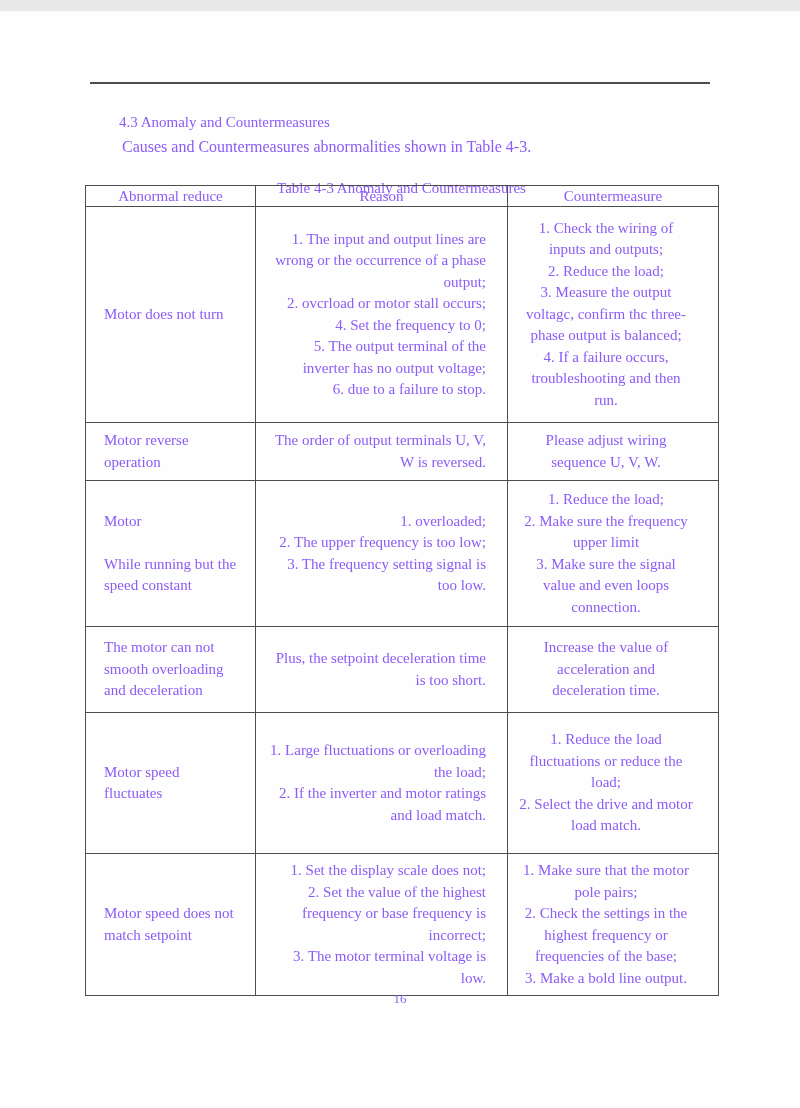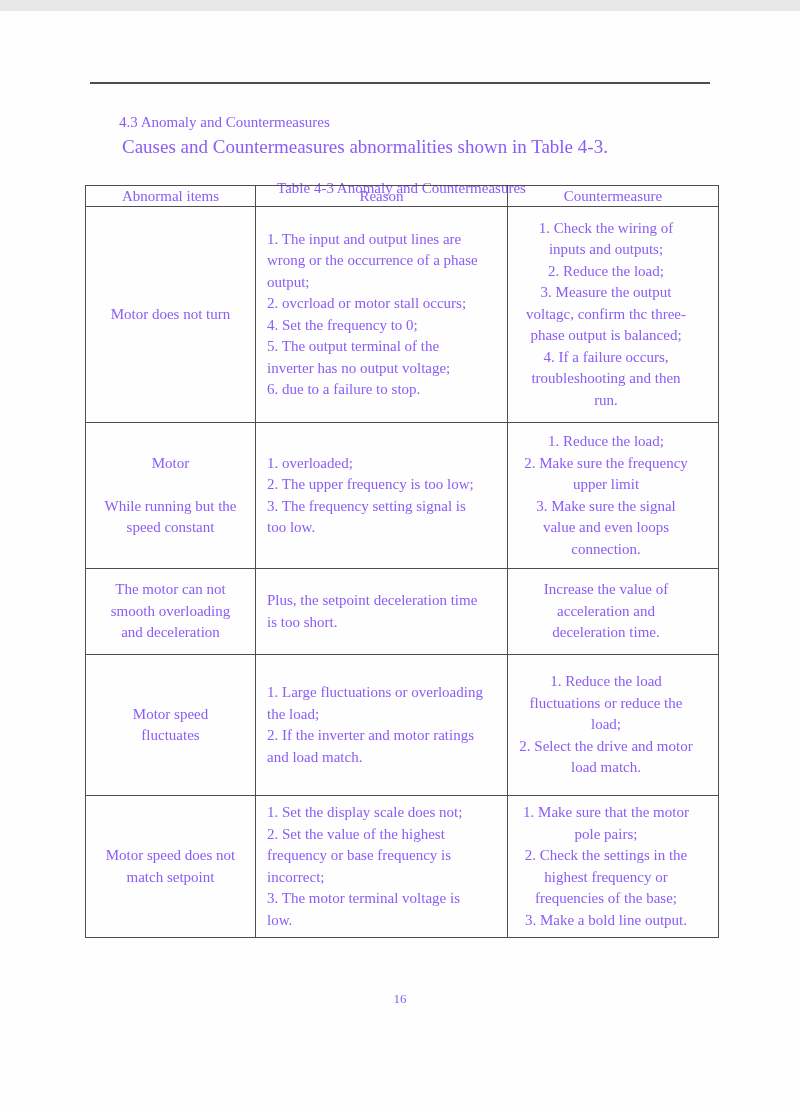--- a/index.html
+++ b/index.html
@@ -26,21 +26,21 @@
     left: 119px;
     top: 101px;
     font-size: 15px;
     line-height: 20px;
     white-space: nowrap;
   }
   .intro-text {
     position: absolute;
     left: 122px;
     top: 126px;
-    font-size: 19px;
+    font-size: 16px;
     line-height: 20px;
     white-space: nowrap;
     text-align: right;
   }
   .table-caption {
     position: absolute;
     left: 85px;
     top: 167px;
     width: 633px;
     text-align: center;
@@ -63,22 +63,22 @@
     line-height: 21.5px;
     white-space: pre-line;
     overflow: hidden;
   }
   .anomaly-table th {
     height: 20px;
     padding: 0 4px;
     text-align: center;
     line-height: 19px;
   }
-  td.c1 { text-align: center; padding: 6px 18px; }
-  td.c2 { text-align: left;  padding: 6px 21px 6px 11px; }
+  td.c1 { text-align: left; padding: 6px 18px; }
+  td.c2 { text-align: right;  padding: 6px 21px 6px 11px; }
   td.c3 { text-align: center;  padding: 6px 25px 6px 11px; }
   tr.r1 { height: 216px; }
   tr.r2 { height: 58px; }
   tr.r3 { height: 146px; }
   tr.r4 { height: 86px; }
   tr.r5 { height: 141px; }
   tr.r6 { height: 139px; }
   .page-number {
     position: absolute;
     left: 0;
@@ -102,37 +102,43 @@
   <div class="table-caption">Table 4-3 Anomaly and Countermeasures</div>
 
   <table class="anomaly-table">
     <colgroup>
       <col style="width:170px">
       <col style="width:252px">
       <col style="width:211px">
     </colgroup>
     <thead>
       <tr>
-        <th>Abnormal items</th>
+        <th>Abnormal reduce</th>
         <th>Reason</th>
         <th>Countermeasure</th>
       </tr>
     </thead>
     <tbody>
       <tr class="r1">
         <td class="c1">Motor does not turn</td>
         <td class="c2">1. The input and output lines are wrong or the occurrence of a phase output;
 2. ovcrload or motor stall occurs;
 4. Set the frequency to 0;
 5. The output terminal of the inverter has no output voltage;
 6. due to a failure to stop.</td>
         <td class="c3">1. Check the wiring of inputs and outputs;
 2. Reduce the load;
 3. Measure the output voltagc, confirm thc three-phase output is balanced;
 4. If a failure occurs, troubleshooting and then run.</td>
+      </tr>
+      <tr class="r2">
+        <td class="c1">Motor reverse
+operation</td>
+        <td class="c2">The order of output terminals U, V, W is reversed.</td>
+        <td class="c3">Please adjust wiring sequence U, V, W.</td>
       </tr>
       <tr class="r3">
         <td class="c1">Motor
 
 While running but the
 speed constant</td>
         <td class="c2">1. overloaded;
 2. The upper frequency is too low;
 3. The frequency setting signal is too low.</td>
         <td class="c3">1. Reduce the load;

